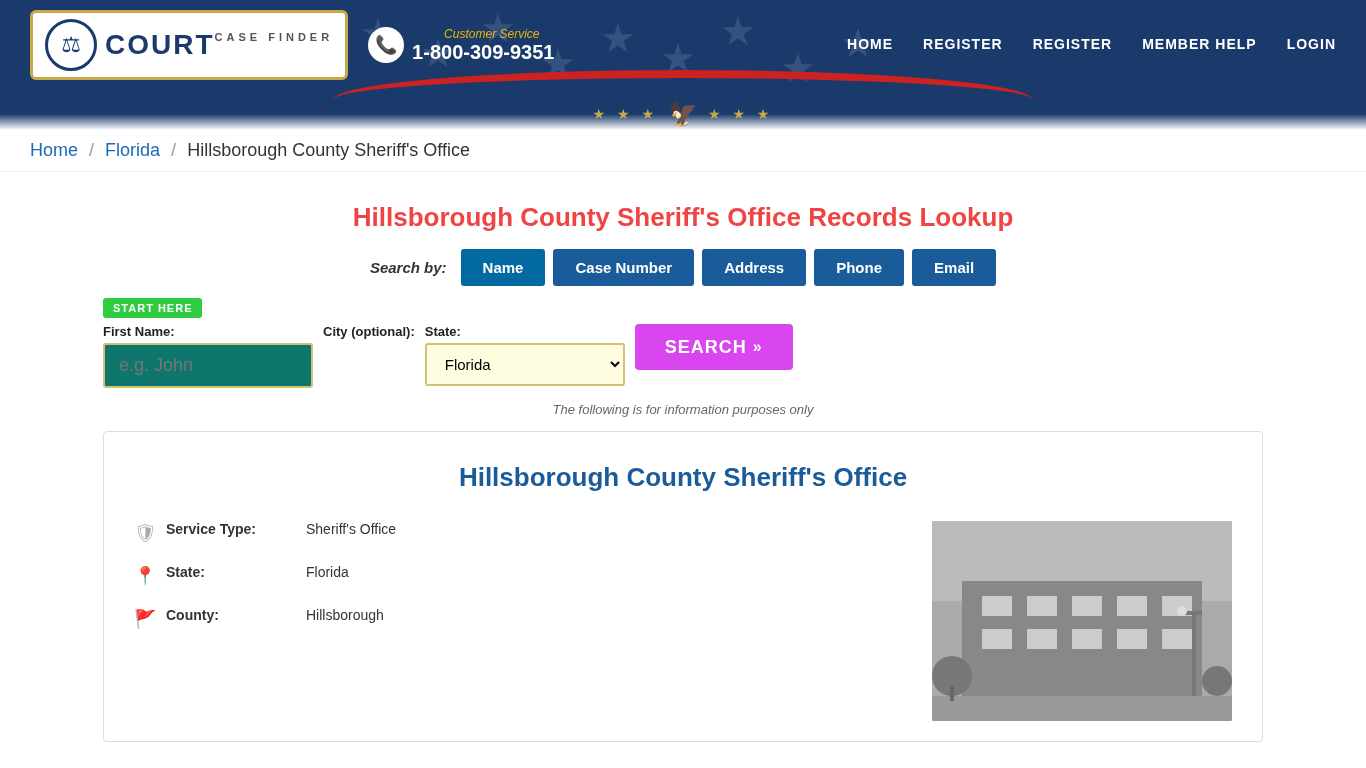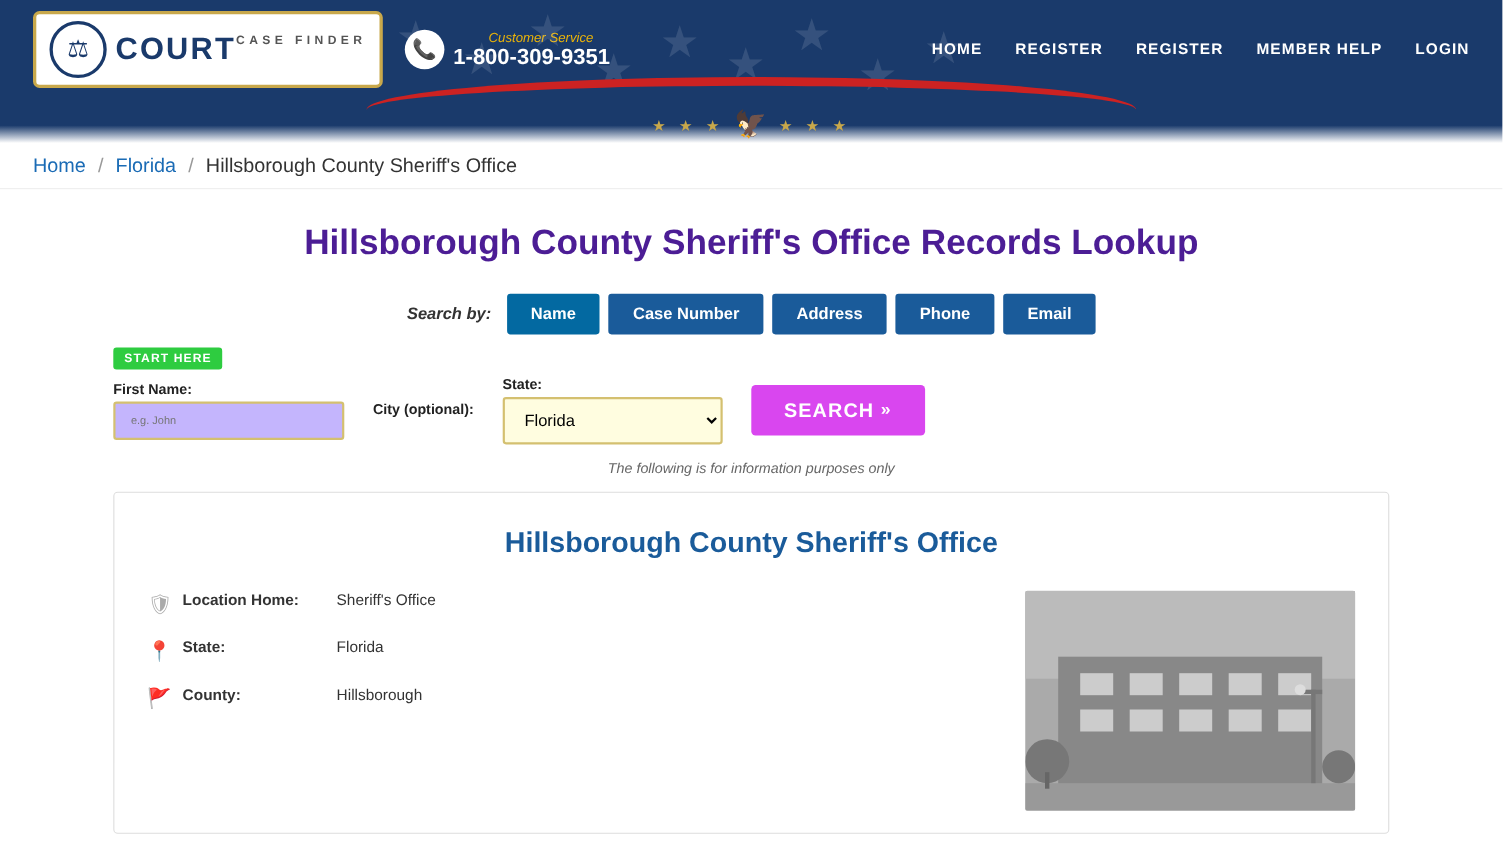--- a/index.html
+++ b/index.html
@@ -150,24 +150,24 @@
     .breadcrumb-sep { margin: 0 6px; color: #999; }
 
     
     .main-content {
       max-width: 1200px;
       margin: 0 auto;
       padding: 30px 20px;
     }
     .page-title {
       text-align: center;
-      font-size: 32px;
-      font-weight: bold;
-      color: #4c1d95;
-      margin-bottom: 28px;
+      font-size: 26px;
+      font-weight: bold;
+      color: #ef4444;
+      margin-bottom: 16px;
     }
 
     
     .search-by-row {
       display: flex;
       align-items: center;
       justify-content: center;
       gap: 8px;
       margin-bottom: 12px;
     }
@@ -201,35 +201,35 @@
       font-size: 11px;
       font-weight: bold;
       padding: 4px 10px;
       border-radius: 3px;
       display: inline-block;
       margin-bottom: 6px;
       letter-spacing: 1px;
     }
     .form-fields-row {
       display: flex;
-      gap: 26px;
-      align-items: center;
+      gap: 10px;
+      align-items: flex-start;
     }
     .field-group { display: flex; flex-direction: column; }
     .field-label {
       font-size: 13px;
       font-weight: bold;
       margin-bottom: 4px;
       color: #222;
     }
     .text-input {
       padding: 10px 14px;
-      font-size: 10px;
+      font-size: 18px;
       border: 2px solid #d4c070;
-      background: #c4b5fd;
+      background: #0f766e;
       border-radius: 3px;
       outline: none;
       width: 210px;
     }
     .city-input { width: 220px; }
     .state-select {
       padding: 10px 14px;
       font-size: 15px;
       border: 2px solid #d4c070;
       background: #fffde0;
@@ -427,21 +427,21 @@
 
   <p class="info-notice">The following is for information purposes only</p>
 
   <div class="info-card">
     <h2 class="info-card-title">Hillsborough County Sheriff's Office</h2>
     <div class="info-card-body">
       <div class="info-details">
 
         <div class="info-row">
           <span class="info-row-icon">🛡</span>
-          <span class="info-row-label">Location Home:</span>
+          <span class="info-row-label">Service Type:</span>
           <span class="info-row-value">Sheriff's Office</span>
         </div>
 
         <div class="info-row">
           <span class="info-row-icon">📍</span>
           <span class="info-row-label">State:</span>
           <span class="info-row-value">Florida</span>
         </div>
 
         <div class="info-row">

